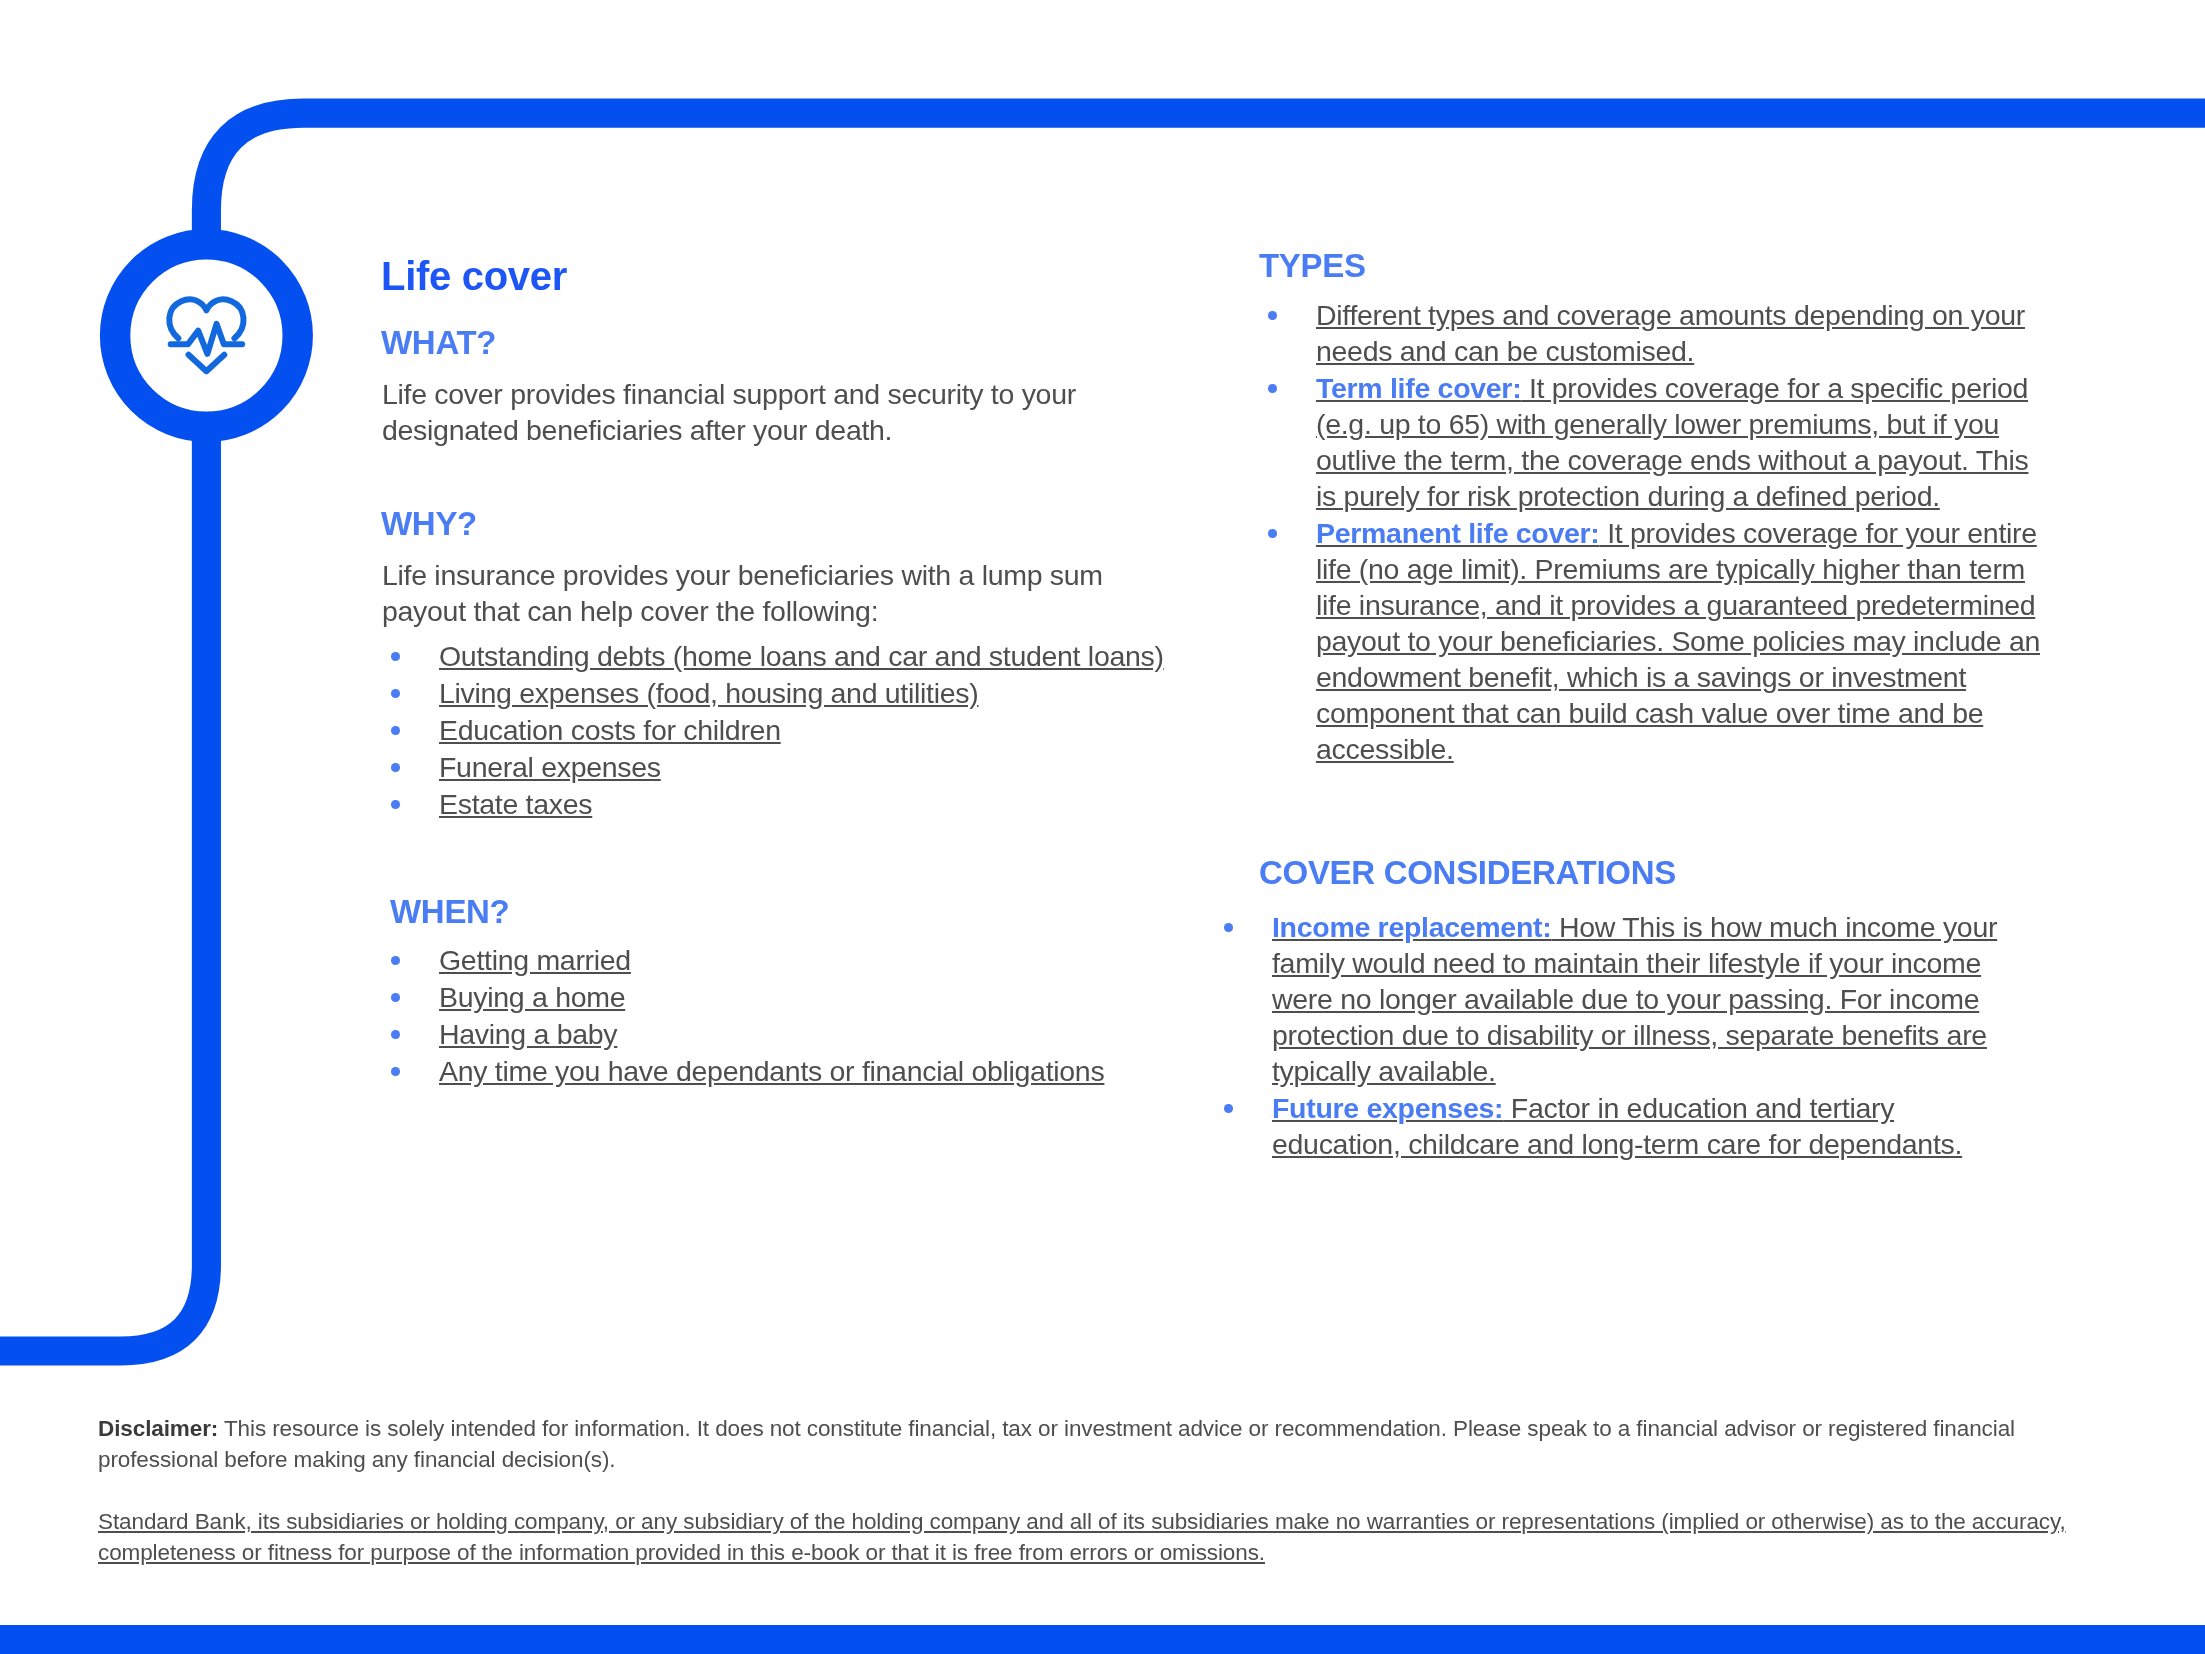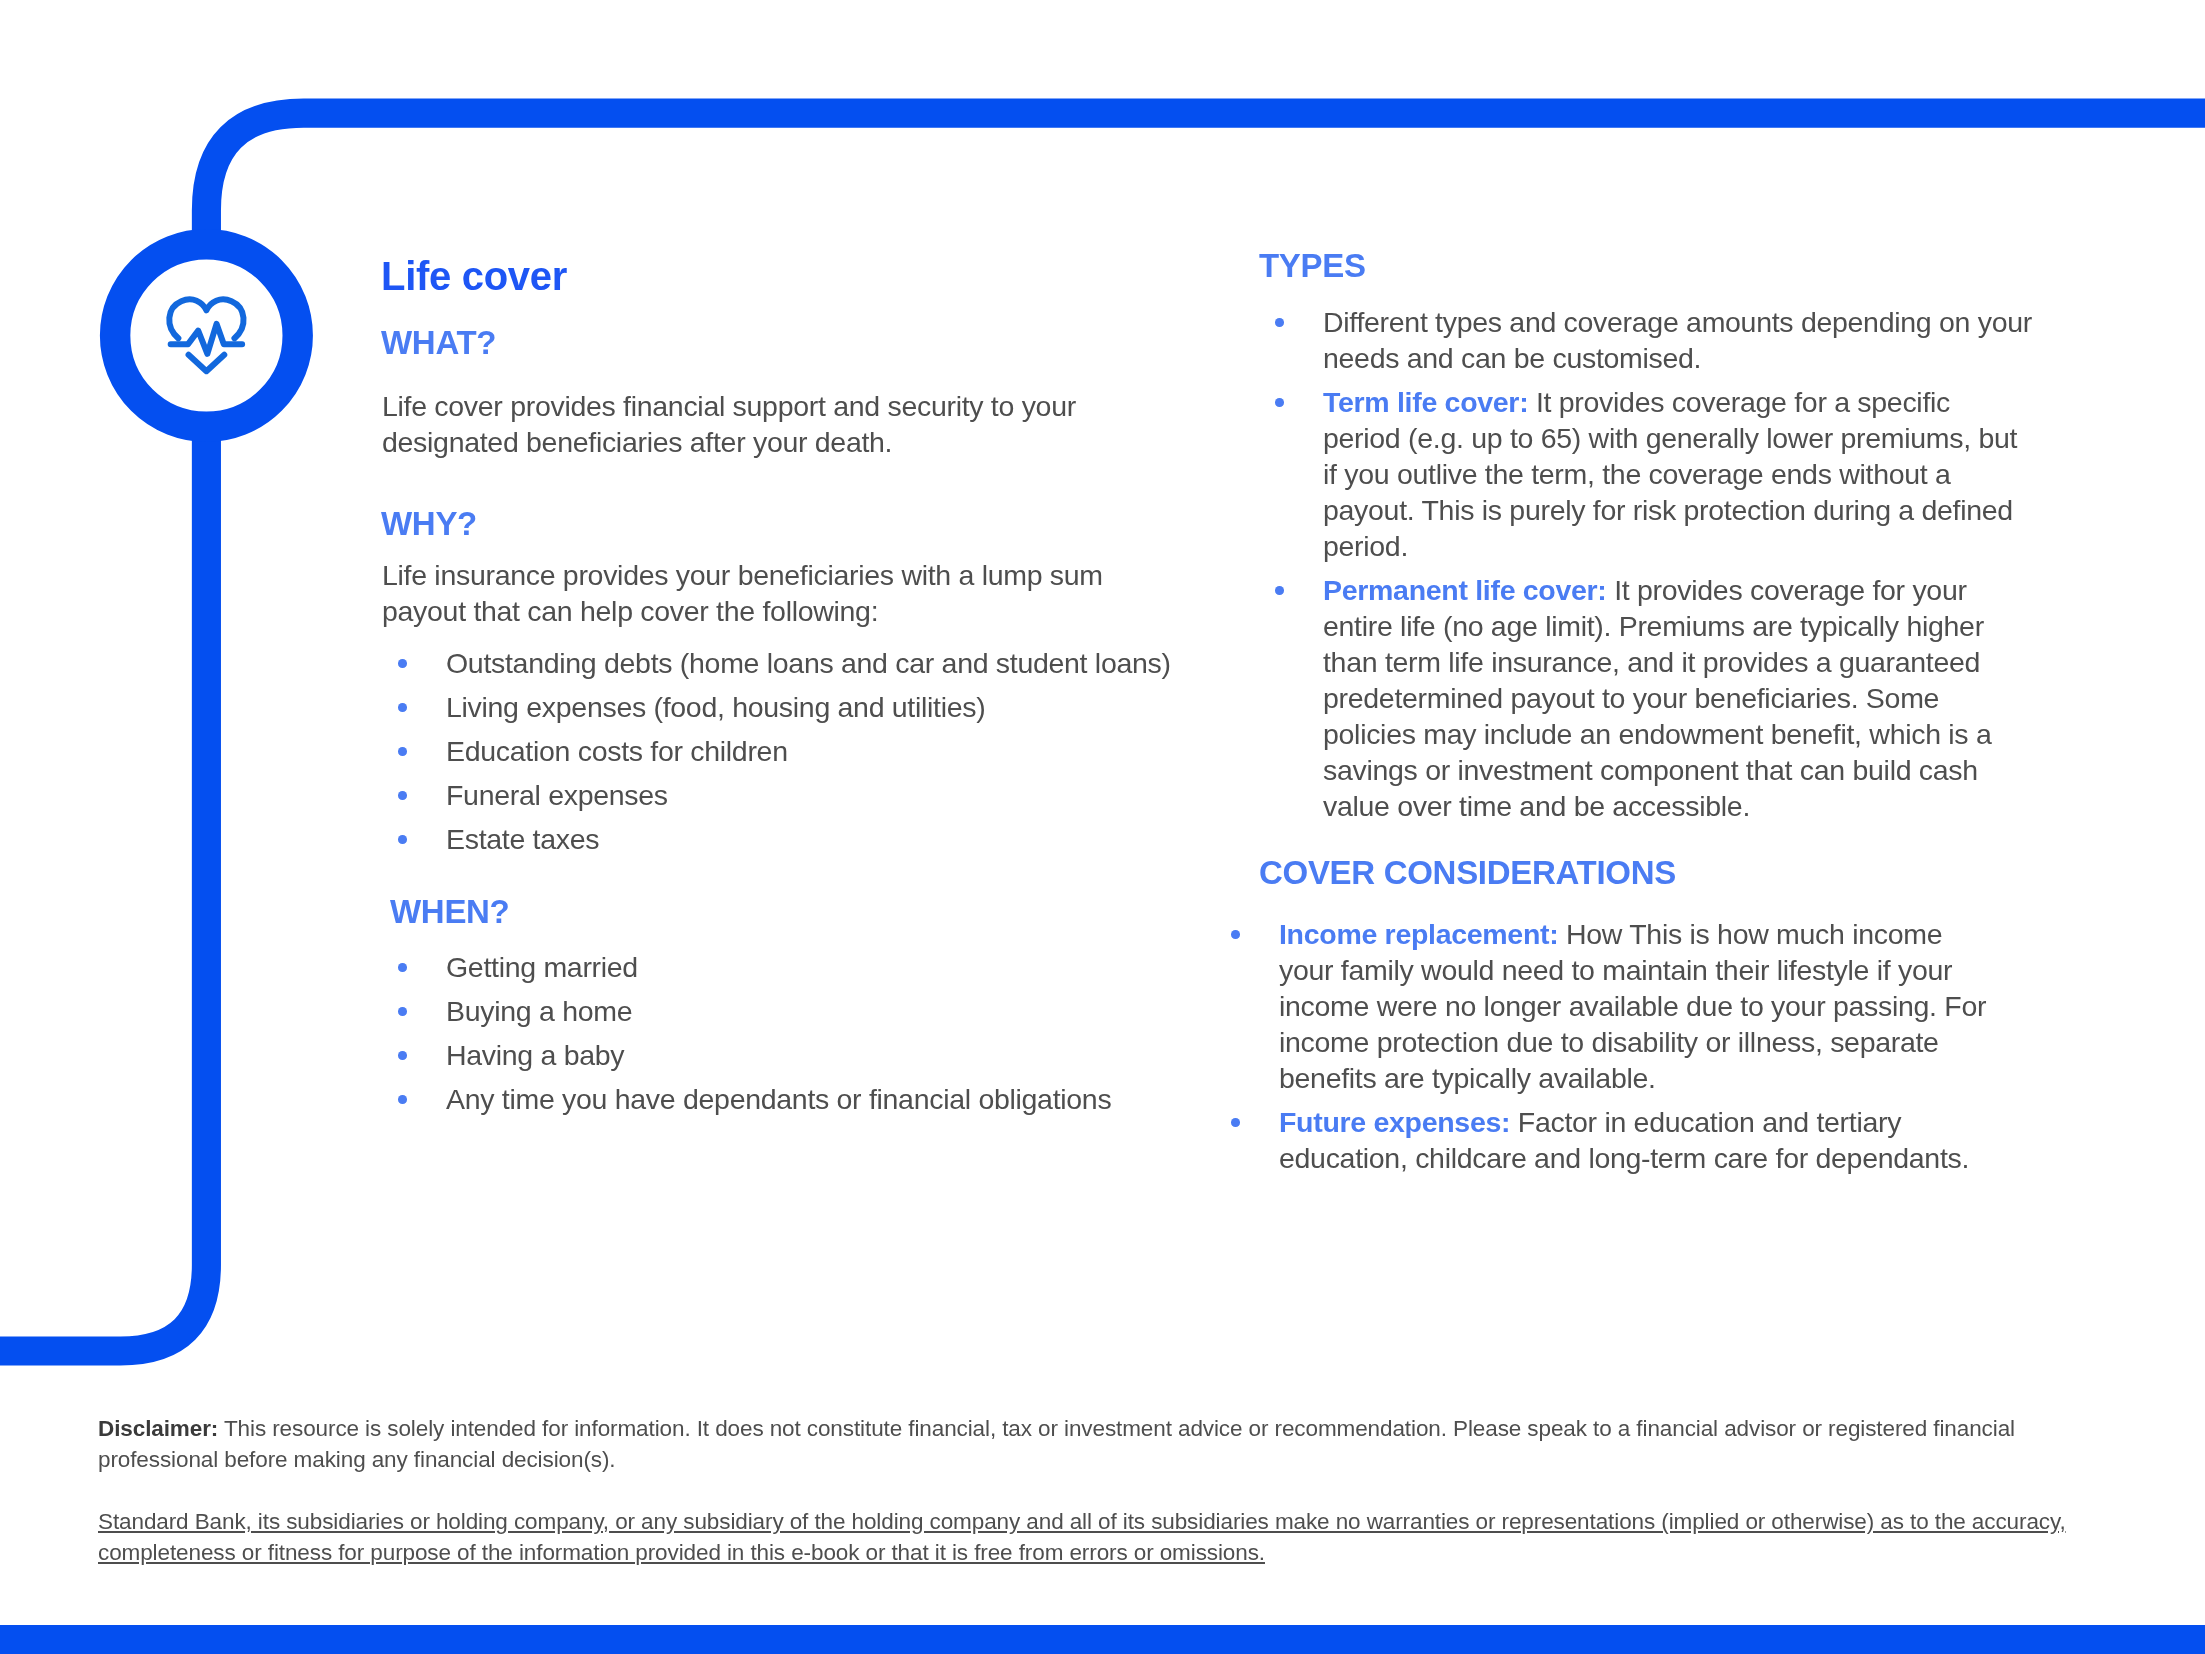--- a/index.html
+++ b/index.html
@@ -24,21 +24,21 @@
   .body-text{
     position:absolute;
     font-size:28.5px;line-height:36px;letter-spacing:-0.3px;
     color:#4E4E4E;
   }
   ul.blist{
     position:absolute;list-style:none;margin:0;padding:0;
     font-size:28.5px;line-height:36px;letter-spacing:-0.3px;color:#4E4E4E;
   }
   ul.blist li{
-    position:relative;margin:8px;padding:0 0 0 56px;
+    position:relative;margin:1px;padding:0 0 0 56px;text-decoration:underline;
   }
   ul.blist li::before{
     content:"";position:absolute;left:8px;top:14px;
     width:8.6px;height:8.6px;border-radius:50%;background:#4A7CF3;
   }
   .li-label{font-weight:700;color:#4A7CF3;}
   .disclaimer{
     position:absolute;left:98px;top:1413px;width:2011px;
     font-size:22.5px;line-height:31px;letter-spacing:-0.1px;color:#4E4E4E;
   }
@@ -59,21 +59,21 @@
     <g transform="translate(239,434) scale(1.46)" fill="none" stroke="#1268DD" stroke-width="6.2" stroke-linecap="round" stroke-linejoin="round">
       <path d="M21 53 C 7 41 9 21 24 14.5 C 35.5 9.5 46 15 50 24 C 54 15 64.5 9.5 76 14.5 C 91 21 93 41 79 53"></path>
       <path d="M13 59 H31 L41.5 45 L51 69 L60.5 38 L68 59 H87"></path>
       <path d="M31.5 70 L50 87 L68.5 70"></path>
     </g>
   </svg>
 
   <div class="title">Life cover</div>
 
   <div class="sec-heading" style="left:381px;top:326px;">WHAT?</div>
-  <div class="body-text" style="left:382px;top:376px;width:794px;margin-top:12px;">Life cover provides financial support and security to your designated beneficiaries after your death.</div>
+  <div class="body-text" style="left:382px;top:376px;width:794px;">Life cover provides financial support and security to your designated beneficiaries after your death.</div>
 
   <div class="sec-heading" style="left:381px;top:507px;">WHY?</div>
   <div class="body-text" style="left:382px;top:557px;width:807px;">Life insurance provides your beneficiaries with a lump sum payout that can help cover the following:</div>
 
   <ul class="blist" style="left:382px;top:637px;width:827px;">
     <li><span>Outstanding debts (home loans and car and student loans)</span></li>
     <li><span>Living expenses (food, housing and utilities)</span></li>
     <li><span>Education costs for children</span></li>
     <li><span>Funeral expenses</span></li>
     <li><span>Estate taxes</span></li>

